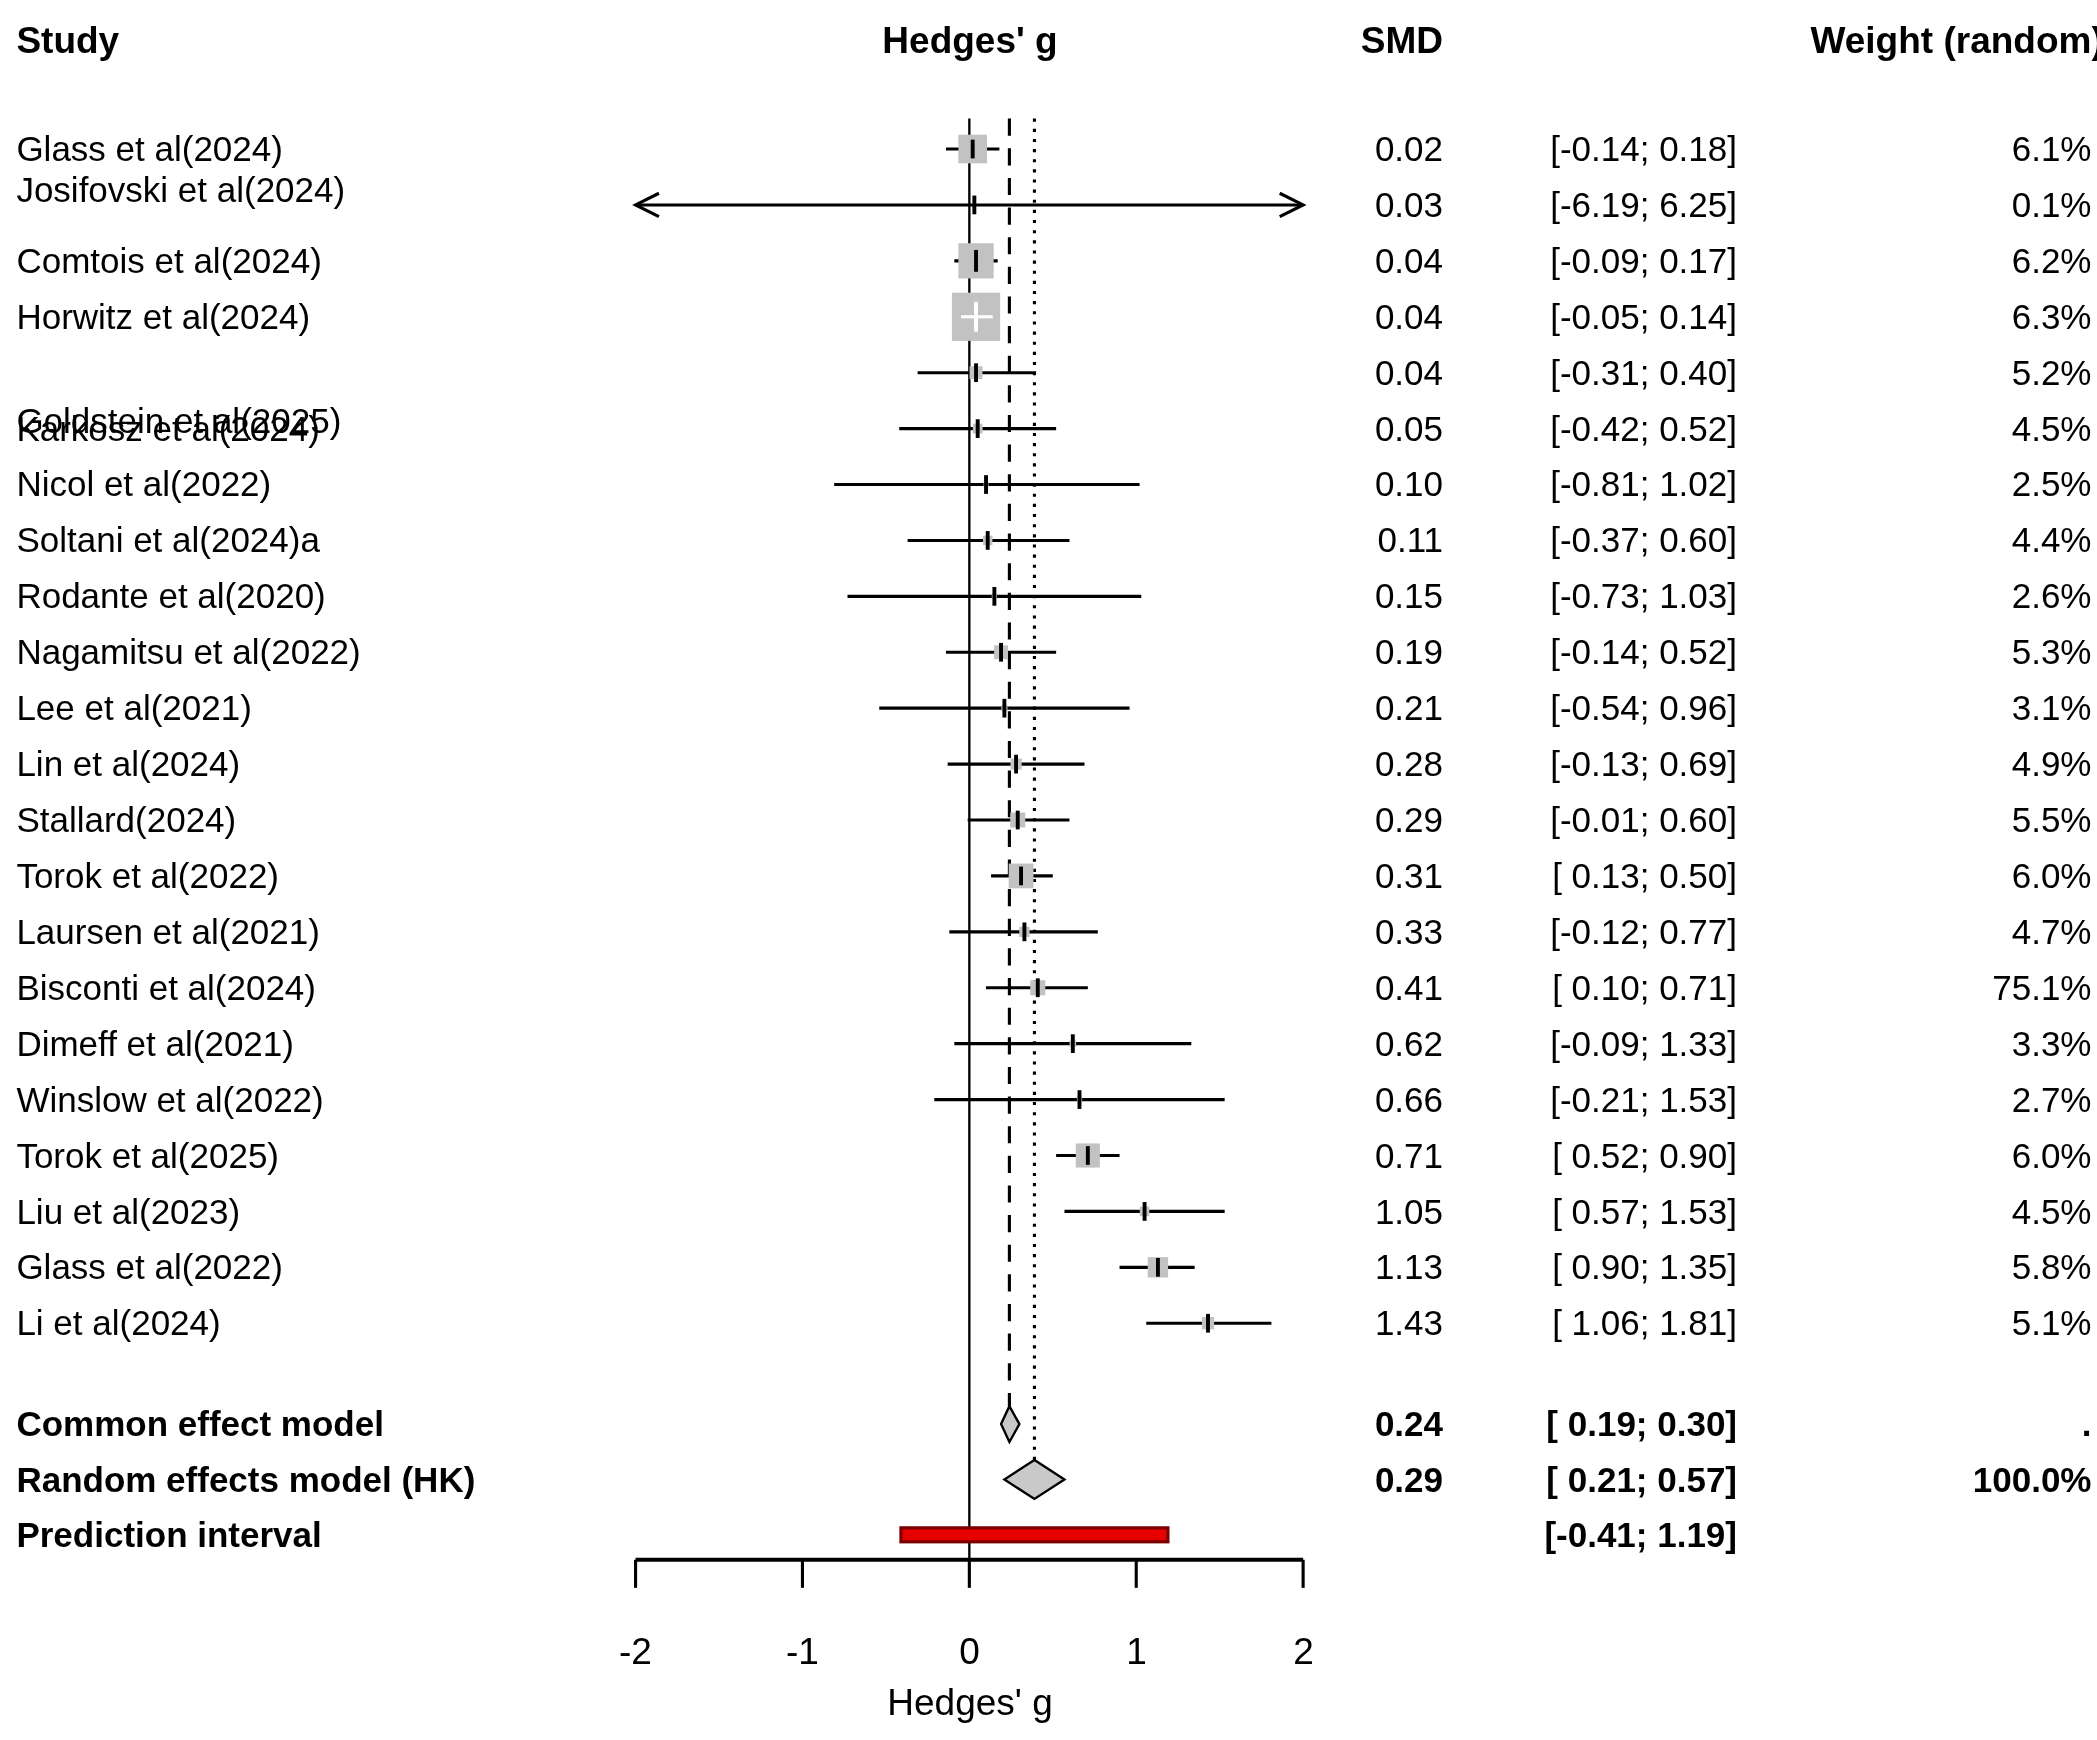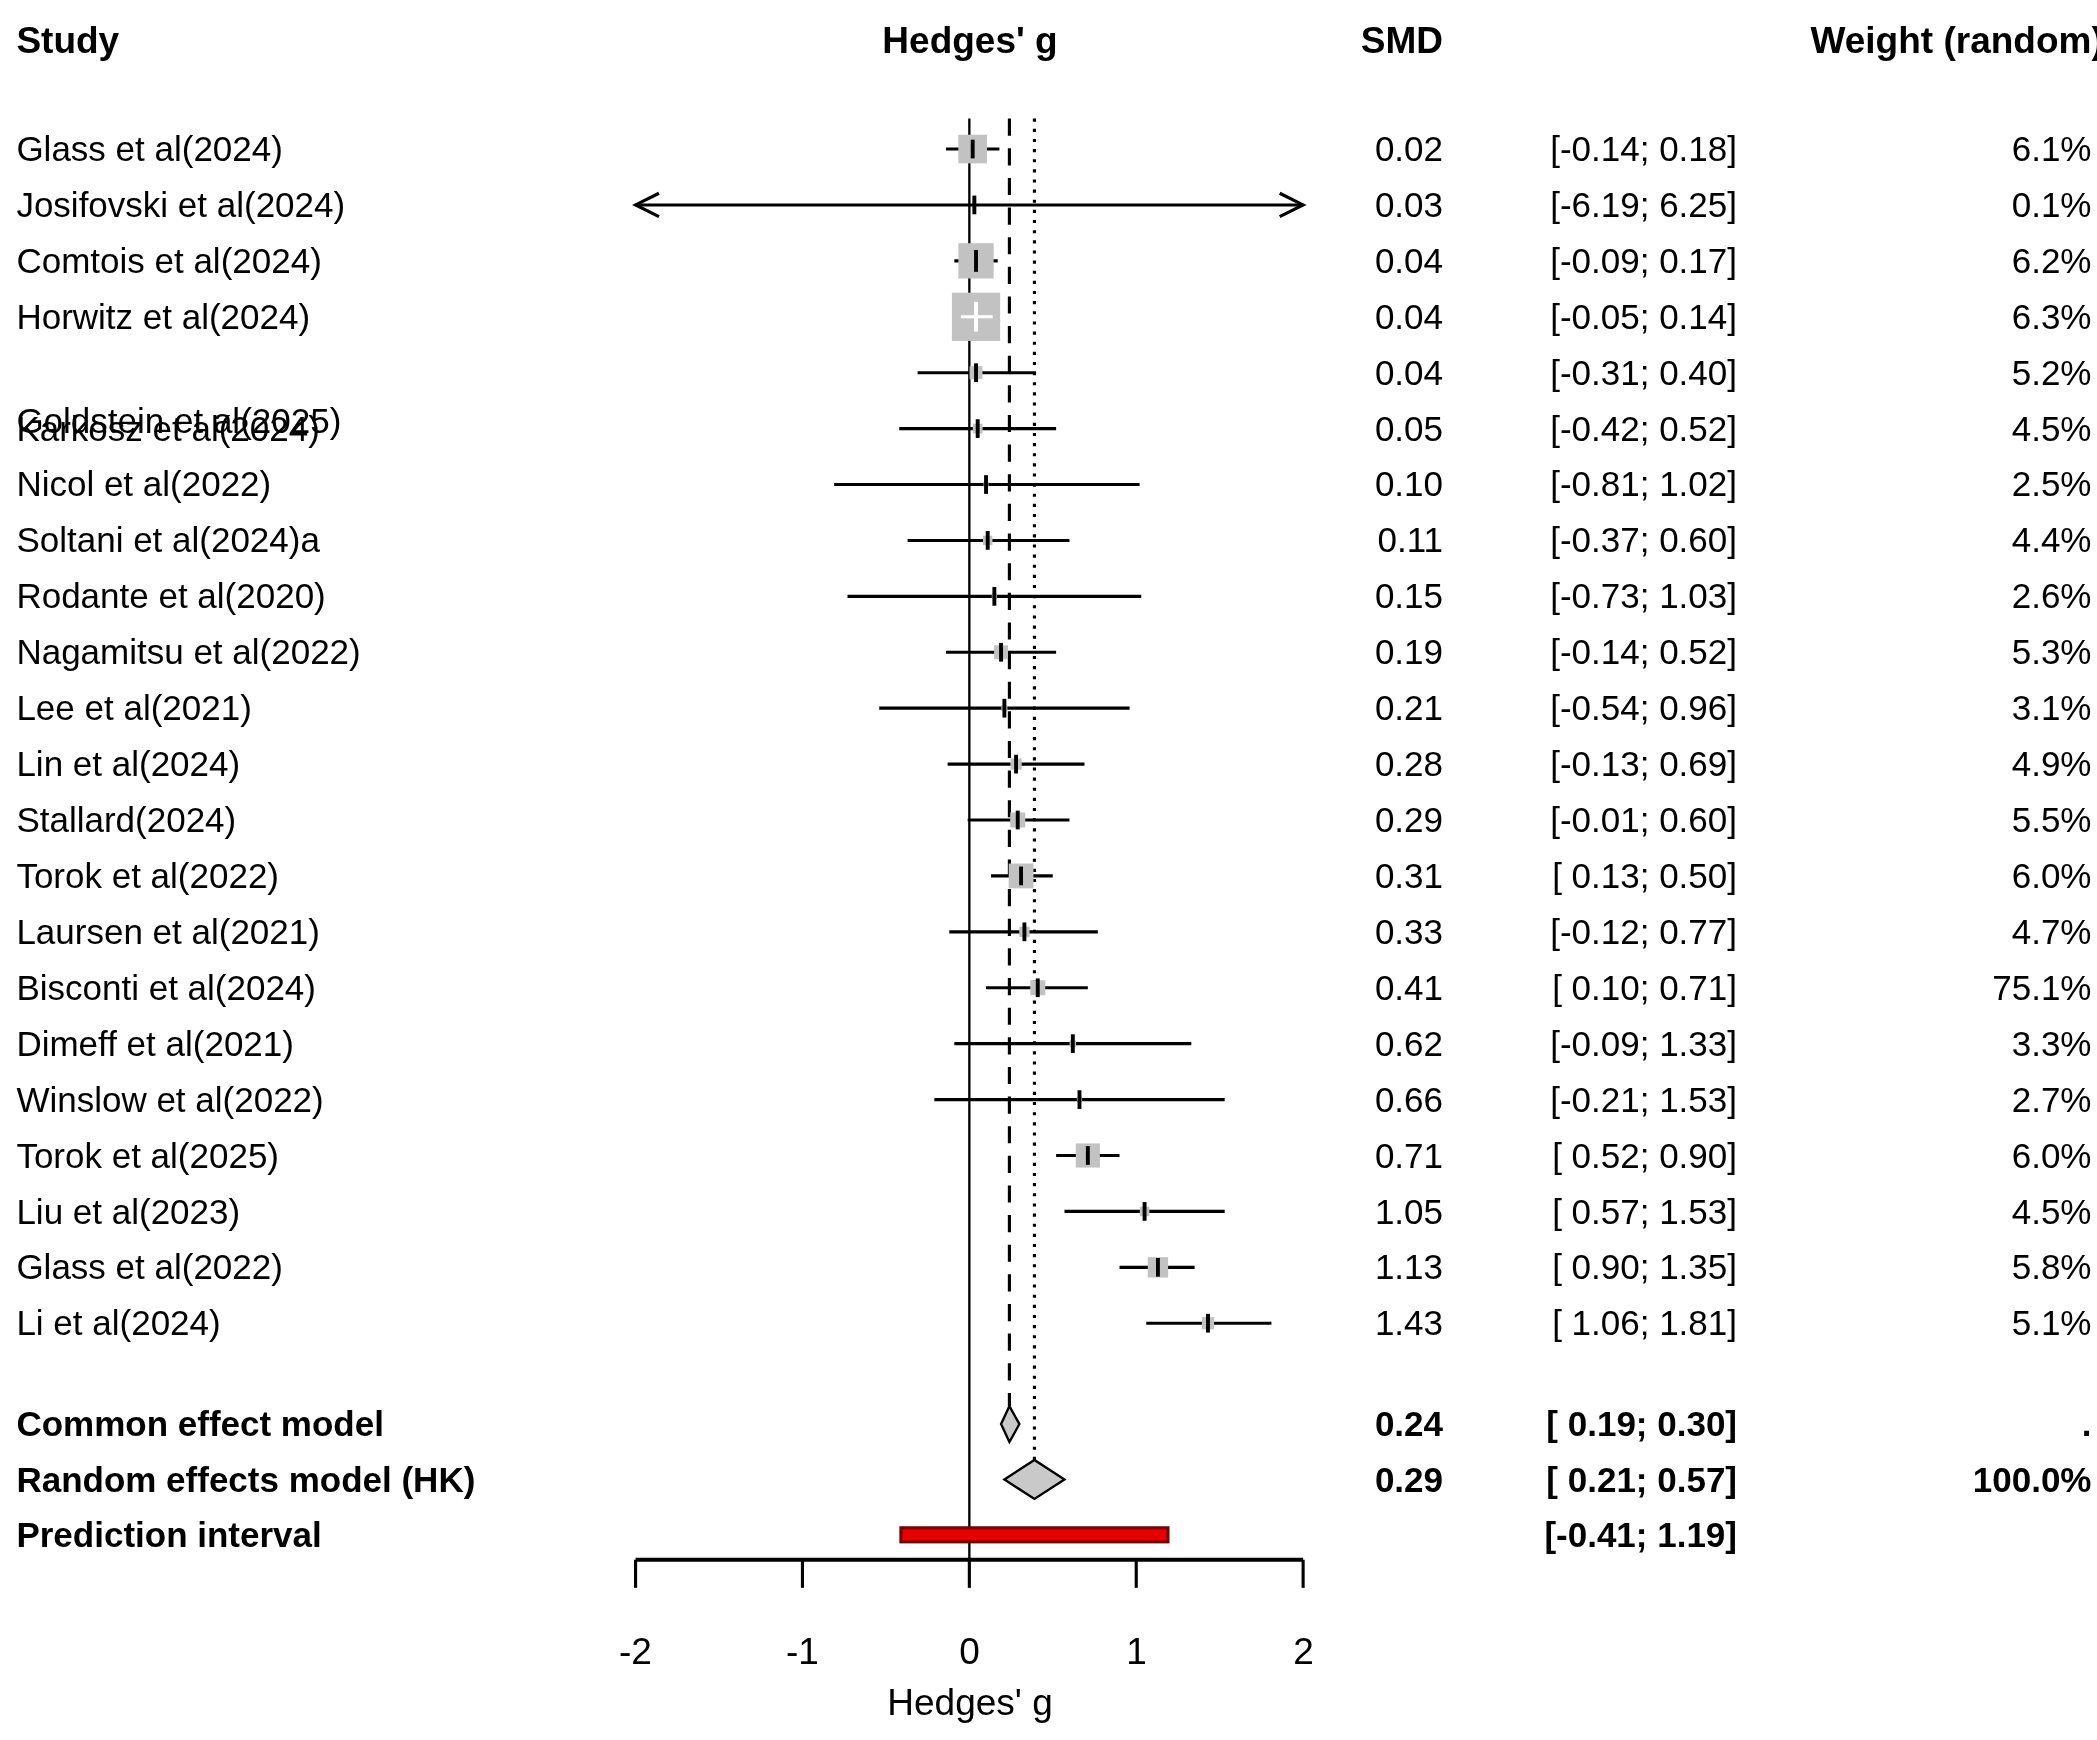--- a/index.html
+++ b/index.html
@@ -163,21 +163,21 @@
       <line x1="1243" y1="2000" x2="1243" y2="2036" stroke="#000000" stroke-width="4"></line>
       <line x1="1457" y1="2000" x2="1457" y2="2036" stroke="#000000" stroke-width="4"></line>
       <line x1="1671" y1="2000" x2="1671" y2="2036" stroke="#000000" stroke-width="4"></line>
     </svg>
 
   <div id="rows-layer">
       <div class="cell l" style="top: 121px;">Glass et al(2024)</div>
       <div class="cell r col-smd" style="top: 121px;">0.02</div>
       <div class="cell r col-ci" style="top: 121px;">[-0.14; 0.18]</div>
       <div class="cell r col-wt" style="top: 121px;">6.1%</div>
-      <div class="cell l" style="top: 177px;">Josifovski et al(2024)</div>
+      <div class="cell l" style="top: 162px;">Josifovski et al(2024)</div>
       <div class="cell r col-smd" style="top: 177px;">0.03</div>
       <div class="cell r col-ci" style="top: 177px;">[-6.19; 6.25]</div>
       <div class="cell r col-wt" style="top: 177px;">0.1%</div>
       <div class="cell l" style="top: 233px;">Comtois et al(2024)</div>
       <div class="cell r col-smd" style="top: 233px;">0.04</div>
       <div class="cell r col-ci" style="top: 233px;">[-0.09; 0.17]</div>
       <div class="cell r col-wt" style="top: 233px;">6.2%</div>
       <div class="cell l" style="top: 289px;">Horwitz et al(2024)</div>
       <div class="cell r col-smd" style="top: 289px;">0.04</div>
       <div class="cell r col-ci" style="top: 289px;">[-0.05; 0.14]</div>

